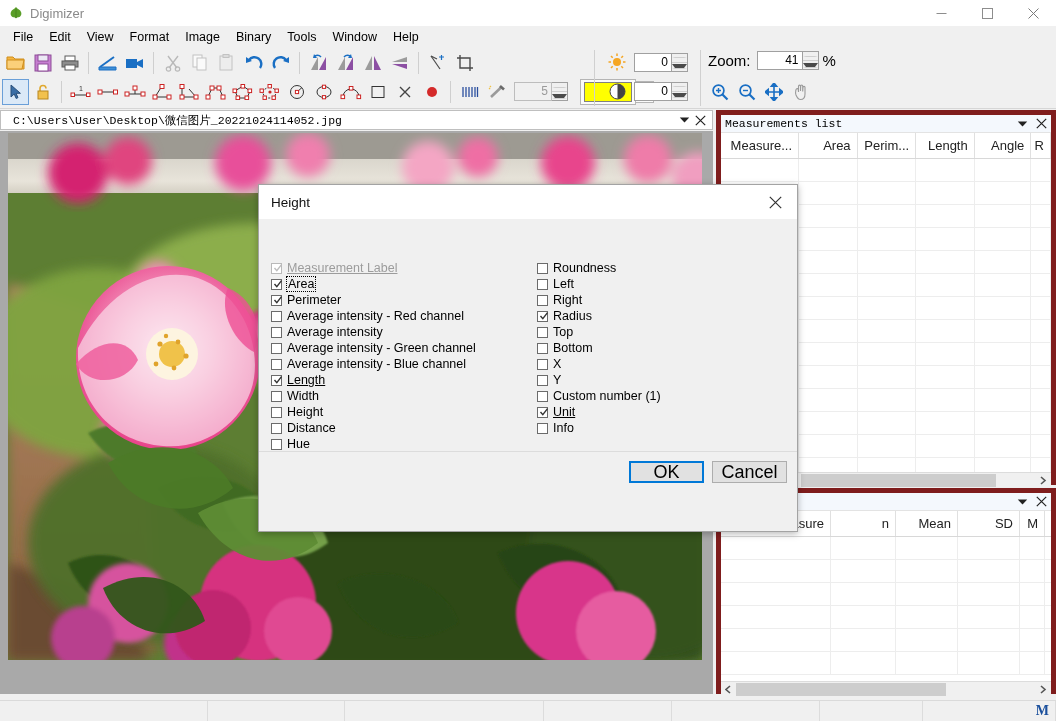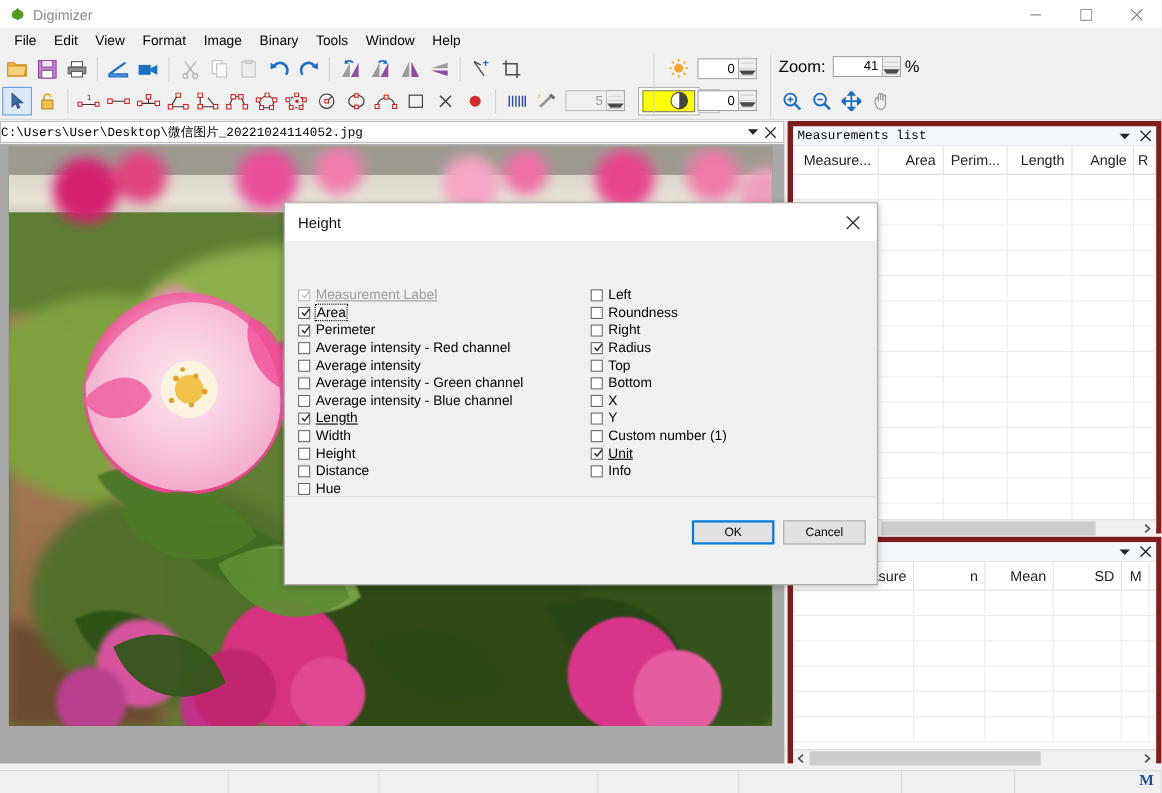--- a/index.html
+++ b/index.html
@@ -94,21 +94,21 @@
     width: 18px; height: 22px; border: 1px solid #b5b5b5; border-left:none; background: #fbfbfb;
     display:flex; align-items:center; justify-content:center;
   }
 
   
   .pathbar {
     position: absolute; left: 0; top: 110px; width: 713px; height: 20px;
     background: #ffffff; border: 1px solid #bfbfbf; display: flex; align-items: center;
   }
   .pathtext {
-    flex: 1; padding-left: 0; font-family: "Liberation Mono", monospace;
+    flex: 1; padding-left: 12px; font-family: "Liberation Mono", monospace;
     font-size: 11.5px; color: #000; white-space: nowrap; overflow: hidden;
   }
   .path-btn { width: 16px; display:flex; align-items:center; justify-content:center; color:#000; }
 
   
   .canvas-wrap {
     position: absolute; left: 0; top: 131px; width: 713px; height: 563px;
     background: #a9a9a9; overflow: hidden;
   }
   .photo {
@@ -203,23 +203,22 @@
   .cb-label.disabled { color: #9c9c9c; }
   .cb-label.focus { outline: 1px dotted #000; outline-offset: 0px; padding: 0 1px; }
   .underl { text-decoration: underline; }
   .dlg-footer {
     position: absolute; left: 0; bottom: 0; width: 538px; height: 41px;
     border-top: 1px solid #dcdcdc; background: #f0f0f0;
   }
   .dbtn {
     position: absolute; top: 9px; height: 22px; width: 75px;
     background: #e1e1e1; border: 1px solid #adadad;
-    font-size: 11px; color: #000; display:flex; align-items:center; justify-content:center;
+    font-size: 18px; color: #000; display:flex; align-items:center; justify-content:center;
     font-family: "Liberation Sans", sans-serif;
-    margin-top: 12px;
   }
   .dbtn.primary { border: 2px solid #0078d7; background: #e1e1e1; }
   .btn-ok { left: 370px; }
   .btn-cancel { left: 453px; }
 </style>
 </head>
 <body>
 
 <div id="app">
 
@@ -1138,25 +1137,25 @@
                 <path d="M1.5 5 L3.8 7.6 L8.5 1.6" stroke="#333" stroke-width="1.4" fill="none"></path>
               </svg>
           </div>
           <div class="cb-label">Angle</div>
         </div>
       </div>
 
       <div class="col-right">
         <div class="cb-row">
           <div class="cb"></div>
+          <div class="cb-label">Roundness</div>
+        </div>
+        <div class="cb-row">
+          <div class="cb"></div>
           <div class="cb-label">Left</div>
-        </div>
-        <div class="cb-row">
-          <div class="cb"></div>
-          <div class="cb-label">Roundness</div>
         </div>
         <div class="cb-row">
           <div class="cb"></div>
           <div class="cb-label">Right</div>
         </div>
         <div class="cb-row">
           <div class="cb">
             <svg class="tick" viewBox="0 0 10 10">
                 <path d="M1.5 5 L3.8 7.6 L8.5 1.6" stroke="#333" stroke-width="1.4" fill="none"></path>
               </svg>

